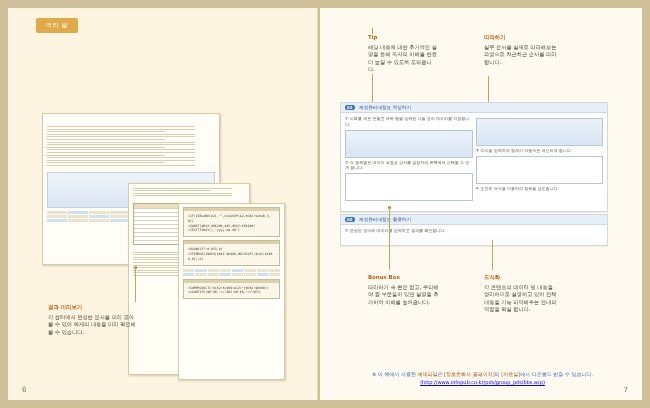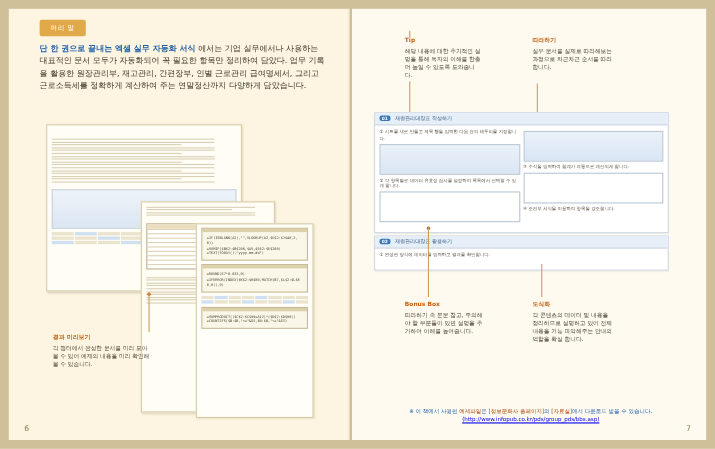--- a/index.html
+++ b/index.html
@@ -116,24 +116,20 @@
 </style>
 </head>
 <body>
 
 <div class="spread">
 
   <div class="page page-left">
 
     <div class="tab">머리 말</div>
 
-    <div class="intro">
-      <span class="hl">단 한 권으로 끝내는 엑셀 실무 자동화 서식</span>
-      <span>에서는 기업 실무에서나 사용하는 대표적인 문서 모두가 자동화되어 꼭 필요한 항목만 정리하여 담았다. 업무 기록을 활용한 원장관리부, 재고관리, 간편장부, 인별 근로관리 급여명세서, 그리고 근로소득세를 정확하게 계산하여 주는 연말정산까지 다양하게 담았습니다.</span>
-    </div>
 
     <div class="sheet sheet-a">
       <div class="mini-title">&nbsp;</div>
       <div class="mini-lines">
         <i class="m"></i>
           <i class="m"></i>
           <i class="s"></i>
           <i class="m"></i>
           <i class="m"></i>
           <i class="s"></i>

